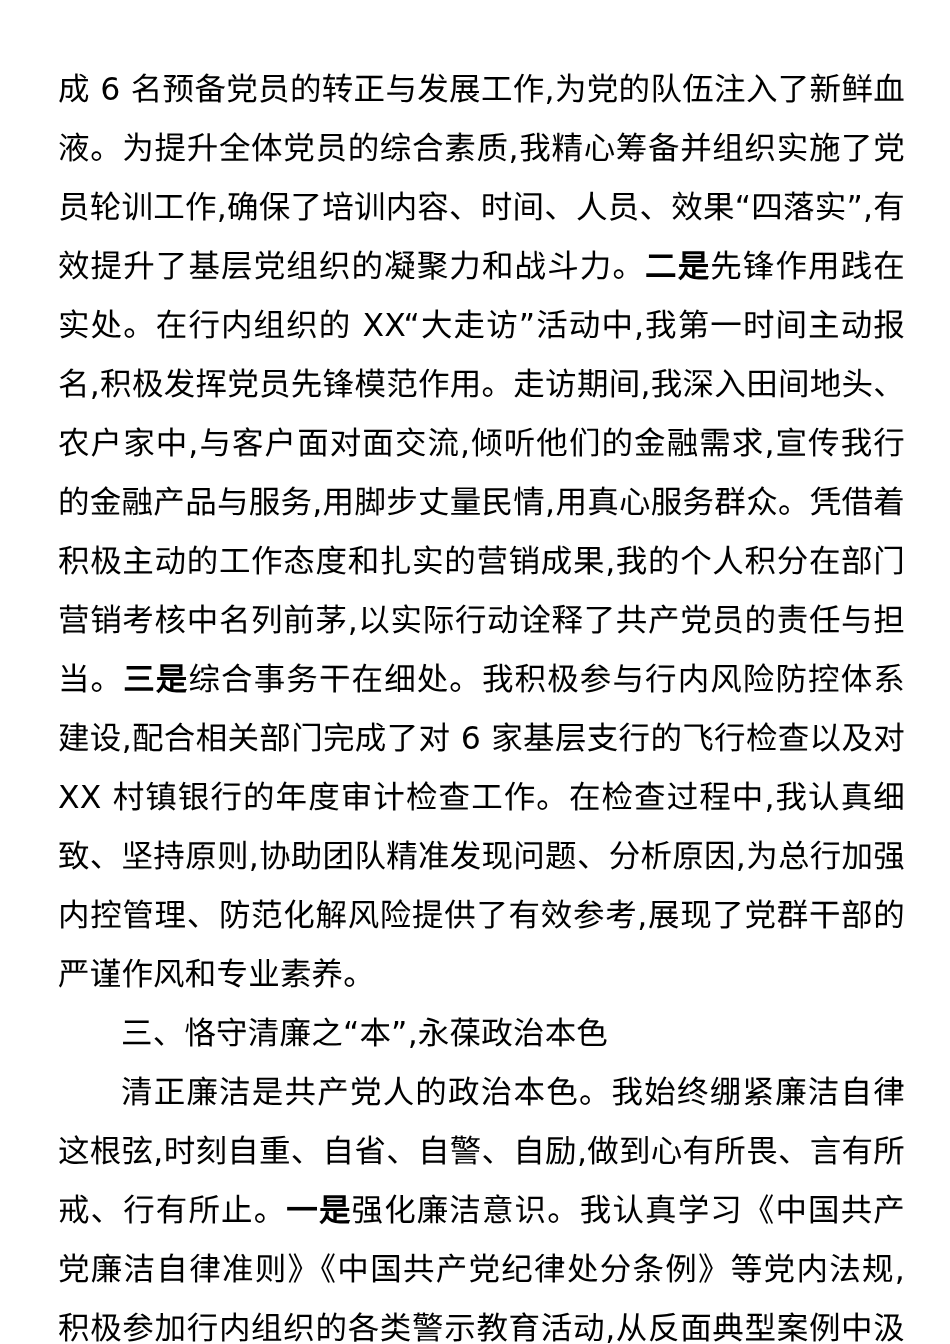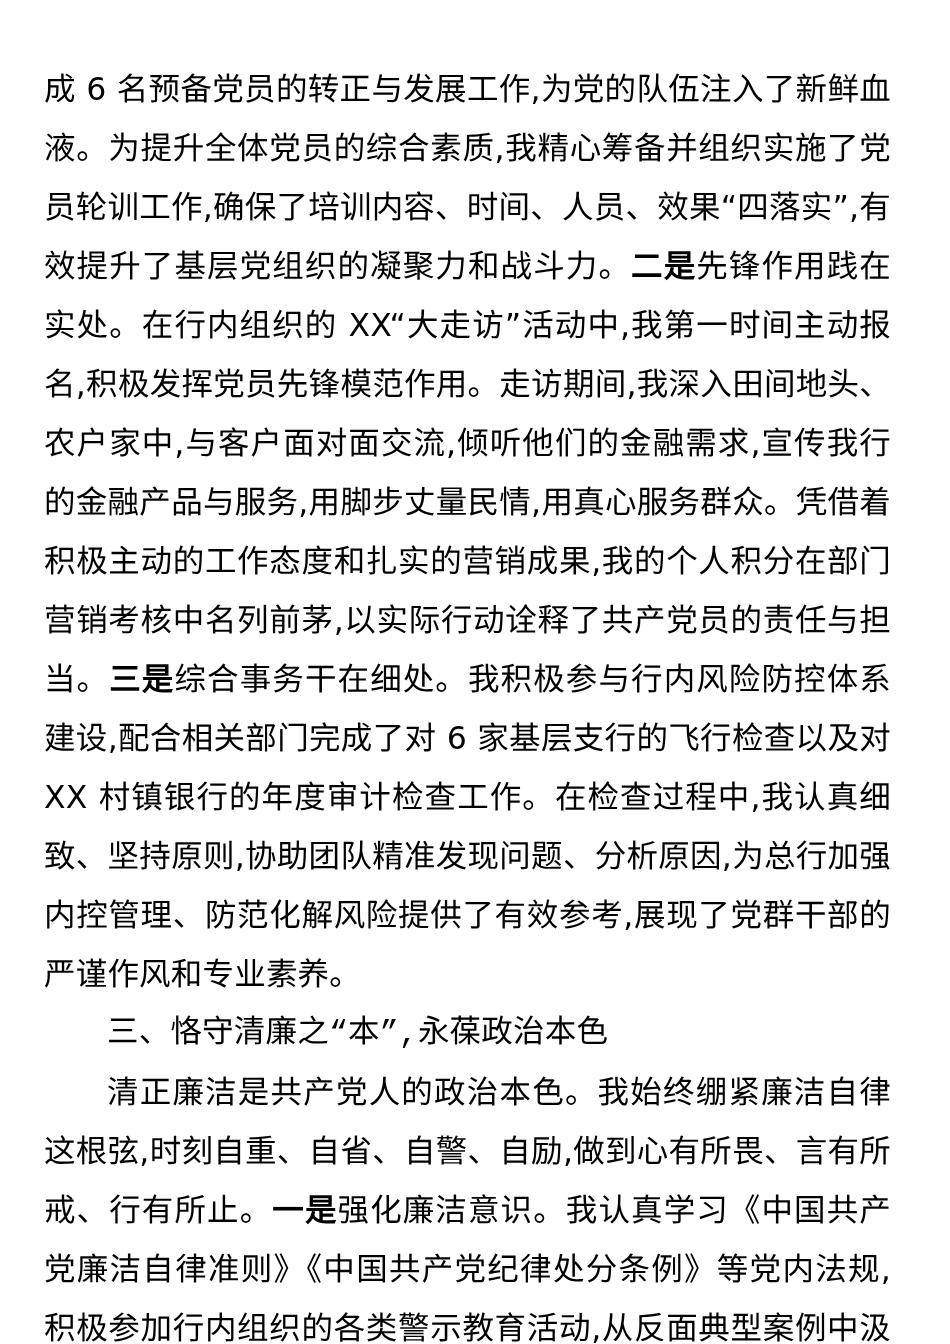--- a/index.html
+++ b/index.html
@@ -15,21 +15,21 @@
     font-family: "DejaVu Sans", "Liberation Sans", sans-serif;
     color: #000000;
     -webkit-font-smoothing: antialiased;
   }
 
   .page {
     position: relative;
     width: 950px;
     height: 1344px;
     box-sizing: border-box;
-    padding: 60px 45px 0 44px;
+    padding: 60px 45px 0 58px;
     background: #ffffff;
   }
 
   .doc-body {
     width: 847px;
   }
 
   
   .para {
     margin: 0;
@@ -49,21 +49,20 @@
 
   
   .heading {
     margin: 0;
     font-size: 31.5px;
     line-height: 59px;
     text-indent: 63px;
     font-weight: 400;
     text-align: left;
     letter-spacing: 0.2px;
-    font-family: Liberation Mono, monospace;
   }
 
   
   .enum {
     font-weight: 700;
   }
 </style>
 </head>
 <body>
 

